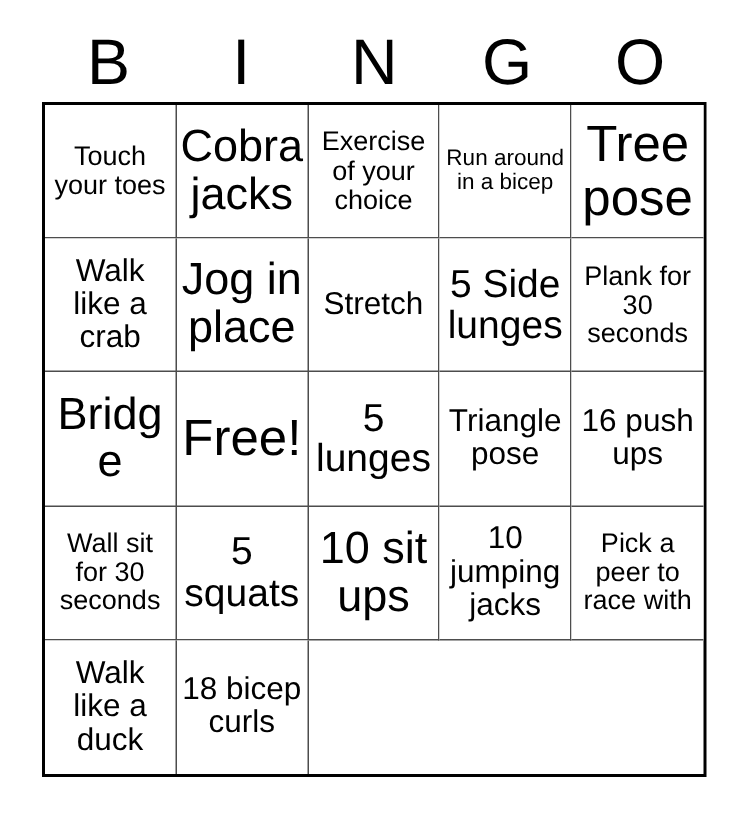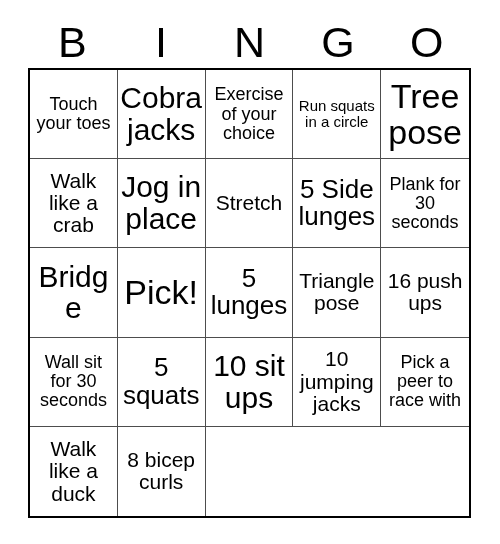--- a/index.html
+++ b/index.html
@@ -101,21 +101,21 @@
       <div class="cell sz-s">
         <span class="cell-text">Touch your toes</span>
       </div>
       <div class="cell sz-xl">
         <span class="cell-text">Cobra jacks</span>
       </div>
       <div class="cell sz-s">
         <span class="cell-text">Exercise of your choice</span>
       </div>
       <div class="cell sz-xs">
-        <span class="cell-text">Run squats in a circle</span>
+        <span class="cell-text">Run around in a bicep</span>
       </div>
       <div class="cell sz-xxl">
         <span class="cell-text">Tree pose</span>
       </div>
       <div class="cell sz-m">
         <span class="cell-text">Walk like a crab</span>
       </div>
       <div class="cell sz-xl">
         <span class="cell-text">Jog in place</span>
       </div>
@@ -125,21 +125,21 @@
       <div class="cell sz-l">
         <span class="cell-text">5 Side lunges</span>
       </div>
       <div class="cell sz-s">
         <span class="cell-text">Plank for 30 seconds</span>
       </div>
       <div class="cell sz-xl">
         <span class="cell-text">Bridge</span>
       </div>
       <div class="cell sz-xxl">
-        <span class="cell-text">Pick!</span>
+        <span class="cell-text">Free!</span>
       </div>
       <div class="cell sz-l">
         <span class="cell-text">5 lunges</span>
       </div>
       <div class="cell sz-m">
         <span class="cell-text">Triangle pose</span>
       </div>
       <div class="cell sz-m">
         <span class="cell-text">16 push ups</span>
       </div>
@@ -155,17 +155,17 @@
       <div class="cell sz-m">
         <span class="cell-text">10 jumping jacks</span>
       </div>
       <div class="cell sz-s">
         <span class="cell-text">Pick a peer to race with</span>
       </div>
       <div class="cell sz-m">
         <span class="cell-text">Walk like a duck</span>
       </div>
       <div class="cell sz-m">
-        <span class="cell-text">8 bicep curls</span>
+        <span class="cell-text">18 bicep curls</span>
       </div>
     </div>
 
 </div>
 
 </body></html>

